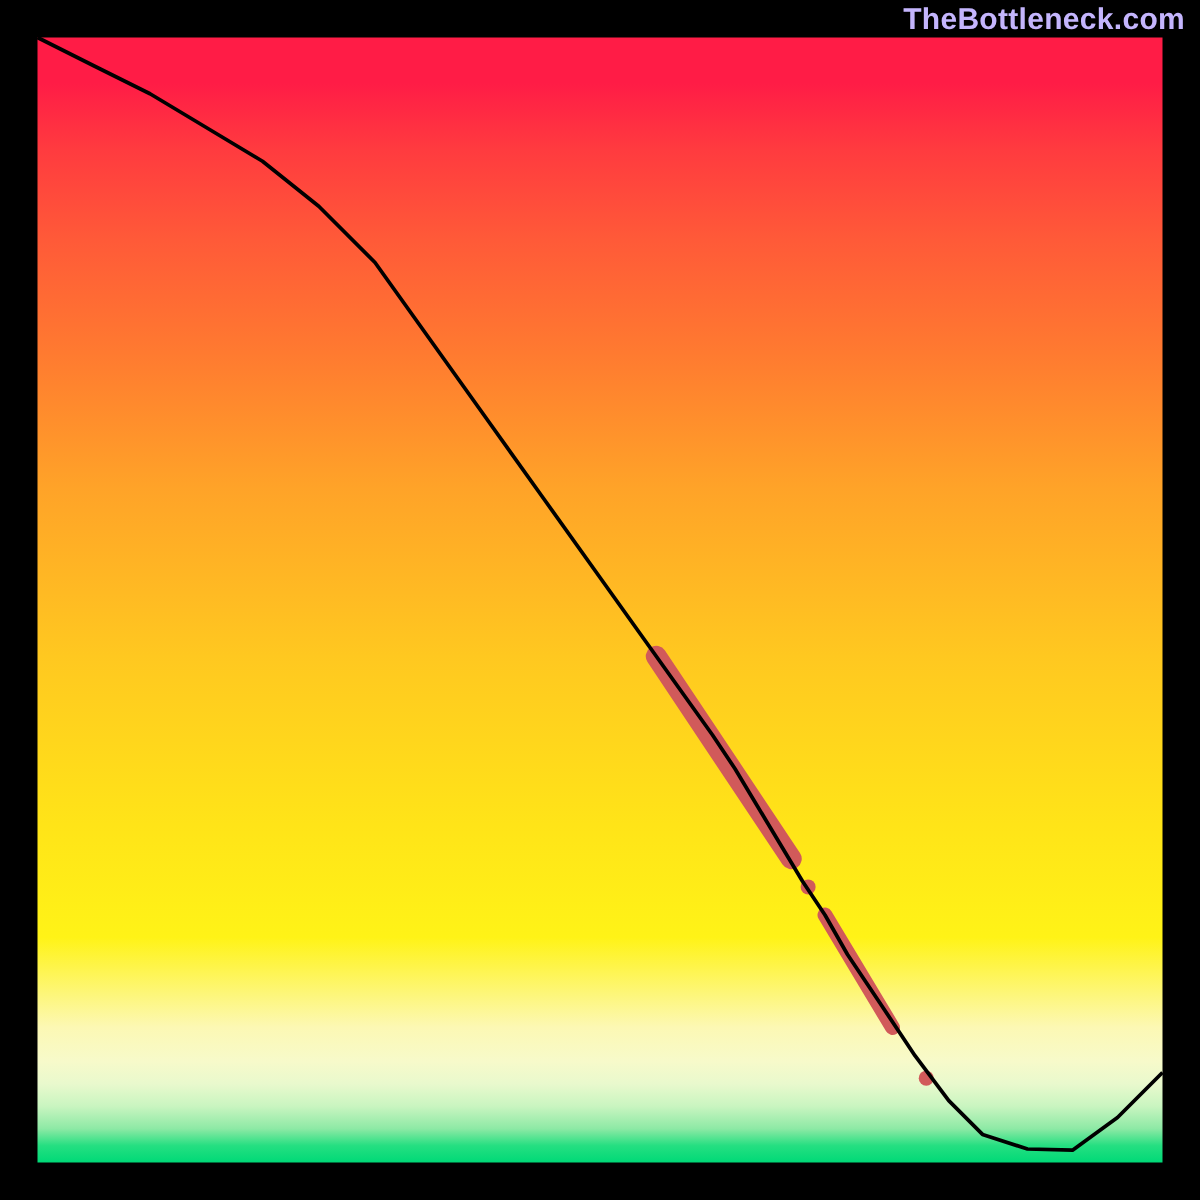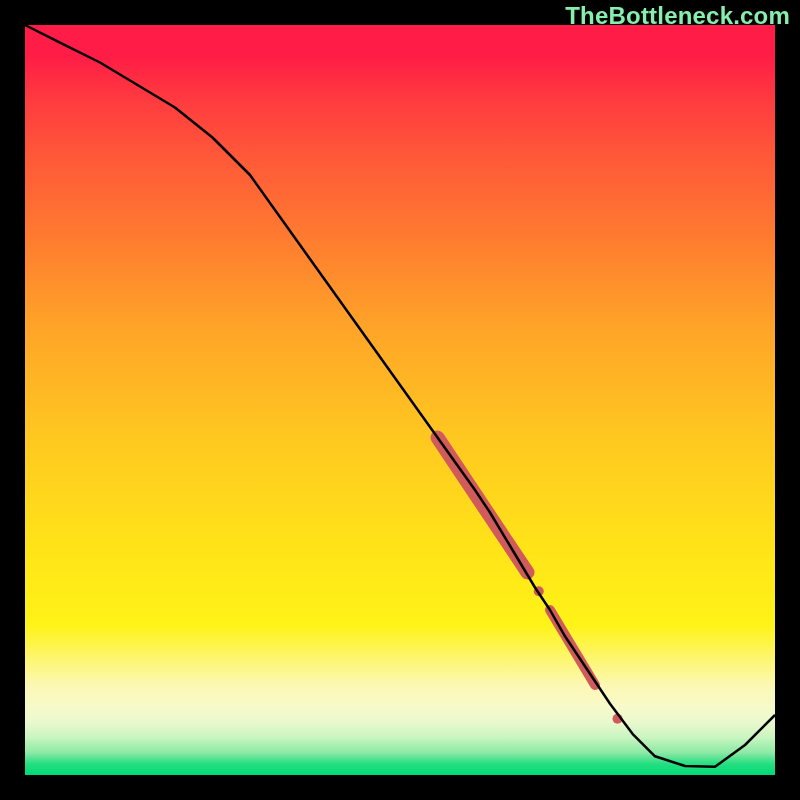--- a/index.html
+++ b/index.html
@@ -51,22 +51,22 @@
     left: 25px;
     top: 25px;
     width: 750px;
     height: 750px;
     overflow: visible;
   }
   .watermark {
     position: absolute;
     top: 2px;
     right: 10px;
-    color: #86efac;
-    font-size: 24px;
+    color: #c4b5fd;
+    font-size: 20px;
     font-weight: 600;
     letter-spacing: 0.2px;
     user-select: none;
   }
 </style>
 </head>
 <body>
 
 <div class="frame">
   <div class="plot-area"></div>

